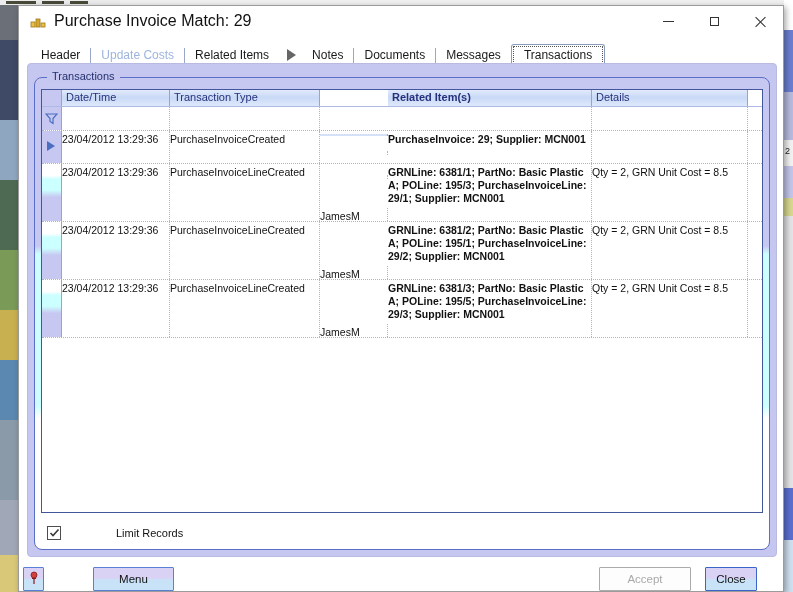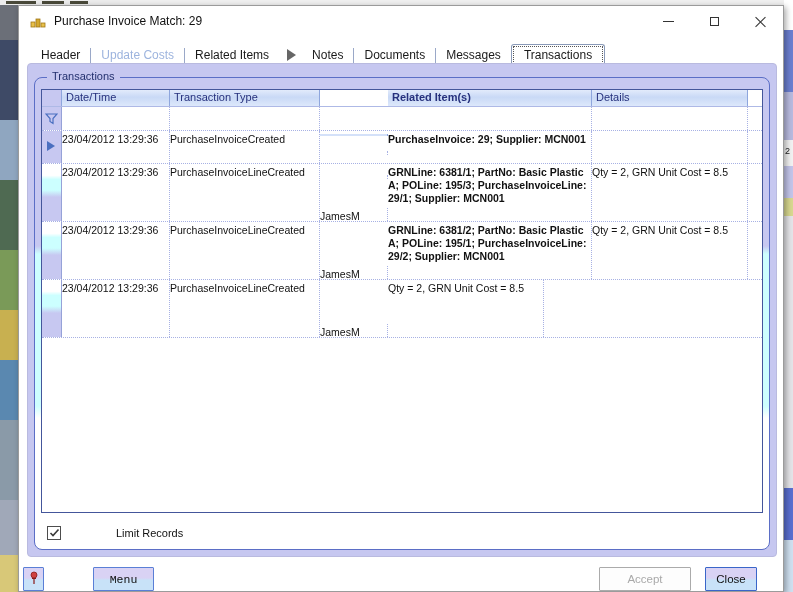--- a/index.html
+++ b/index.html
@@ -13,21 +13,21 @@
   .bg-top-strip .mark{position:absolute;top:1px;height:3px;background:#4a4a3a;}
   .bg-right{position:absolute;right:0;top:0;width:9px;height:592px;background:#e7e7ea;}
   .bg-right .seg{position:absolute;left:0;width:9px;}
   .bg-right .tiny-txt{position:absolute;left:1px;font-size:9px;color:#222;}
 
   
   .dialog{position:absolute;left:18px;top:5px;width:766px;height:587px;background:#fff;
           border:1px solid #9b9b9b;box-shadow:2px 2px 6px rgba(0,0,0,.35);}
   .titlebar{position:absolute;left:0;top:0;width:100%;height:30px;background:#fff;display:flex;align-items:center;}
   .title-icon{margin-left:11px;width:16px;height:14px;position:relative;}
-  .title-text{margin-left:8px;font-size:12px;color:#111;}
+  .title-text{margin-left:8px;font-size:16px;color:#111;}
   .win-controls{position:absolute;right:0;top:0;height:30px;display:flex;}
   .win-btn{width:46px;height:30px;display:flex;align-items:center;justify-content:center;cursor:default;}
   .glyph-min{width:11px;height:1px;background:#333;}
   .glyph-max{width:9px;height:9px;border:1px solid #333;}
   .glyph-close{position:relative;width:11px;height:11px;}
   .glyph-close:before,.glyph-close:after{content:"";position:absolute;left:5px;top:-1px;width:1px;height:14px;background:#333;}
   .glyph-close:before{transform:rotate(45deg);}
   .glyph-close:after{transform:rotate(-45deg);}
 
   
@@ -77,21 +77,21 @@
   .checkbox{width:14px;height:14px;background:#fff;border:1px solid #4d4d4d;display:flex;align-items:center;justify-content:center;}
   .checkbox svg{display:block;}
   .limit-label{margin-left:7px;font-size:11px;color:#111;}
 
   
   .btn{position:absolute;height:24px;font-size:11.5px;display:flex;align-items:center;justify-content:center;
        background:linear-gradient(180deg,#d9d2f4 0%,#d9d2f4 45%,#c8e2f8 55%,#c8e2f8 100%);
        border:1px solid #5a7fd6;color:#111;border-radius:1px;}
   .btn-pin{left:4px;top:561px;width:21px;}
   .btn-im{left:30px;top:561px;width:38px;margin-top:25px;}
-  .btn-menu{left:74px;top:561px;width:61px;font-family:Liberation Mono, monospace;}
+  .btn-menu{left:74px;top:561px;width:81px;}
   .btn-accept{left:580px;top:561px;width:92px;background:#fdfdfd;border:1px solid #ababab;color:#a9a9a9;}
   .btn-close{left:686px;top:561px;width:52px;border:1px solid #3a66c9;}
 </style>
 </head>
 <body>
 
 <div class="screen">
 
   <div class="bg-left">
     <div class="seg" style="top:0;height:40px;background:#6b6f78;"></div>
@@ -222,20 +222,21 @@
             <div class="g-cell c-rel">GRNLine: 6381/2; PartNo: Basic Plastic A; POLine: 195/1; PurchaseInvoiceLine: 29/2; Supplier: MCN001</div>
             <div class="g-cell c-det">Qty = 2, GRN Unit Cost = 8.5</div>
             <div class="g-cell c-fill"></div>
           </div>
 
           <div class="g-row g-data row-h58">
             <div class="g-cell c-rowhdr hdr-striped"></div>
             <div class="g-cell c-date">23/04/2012 13:29:36</div>
             <div class="g-cell c-type">PurchaseInvoiceLineCreated</div>
             <div class="g-cell c-user">JamesM</div>
+            <div class="g-cell c-rel">GRNLine: 6381/3; PartNo: Basic Plastic A; POLine: 195/5; PurchaseInvoiceLine: 29/3; Supplier: MCN001</div>
             <div class="g-cell c-det">Qty = 2, GRN Unit Cost = 8.5</div>
             <div class="g-cell c-fill"></div>
           </div>
 
         </div>
 
         <div class="limit-row">
           <div class="checkbox">
             <svg width="11" height="10" viewBox="0 0 11 10">
               <path d="M1.5 5 L4 7.5 L9.5 1.5" fill="none" stroke="#3a3a3a" stroke-width="1.6"></path>

